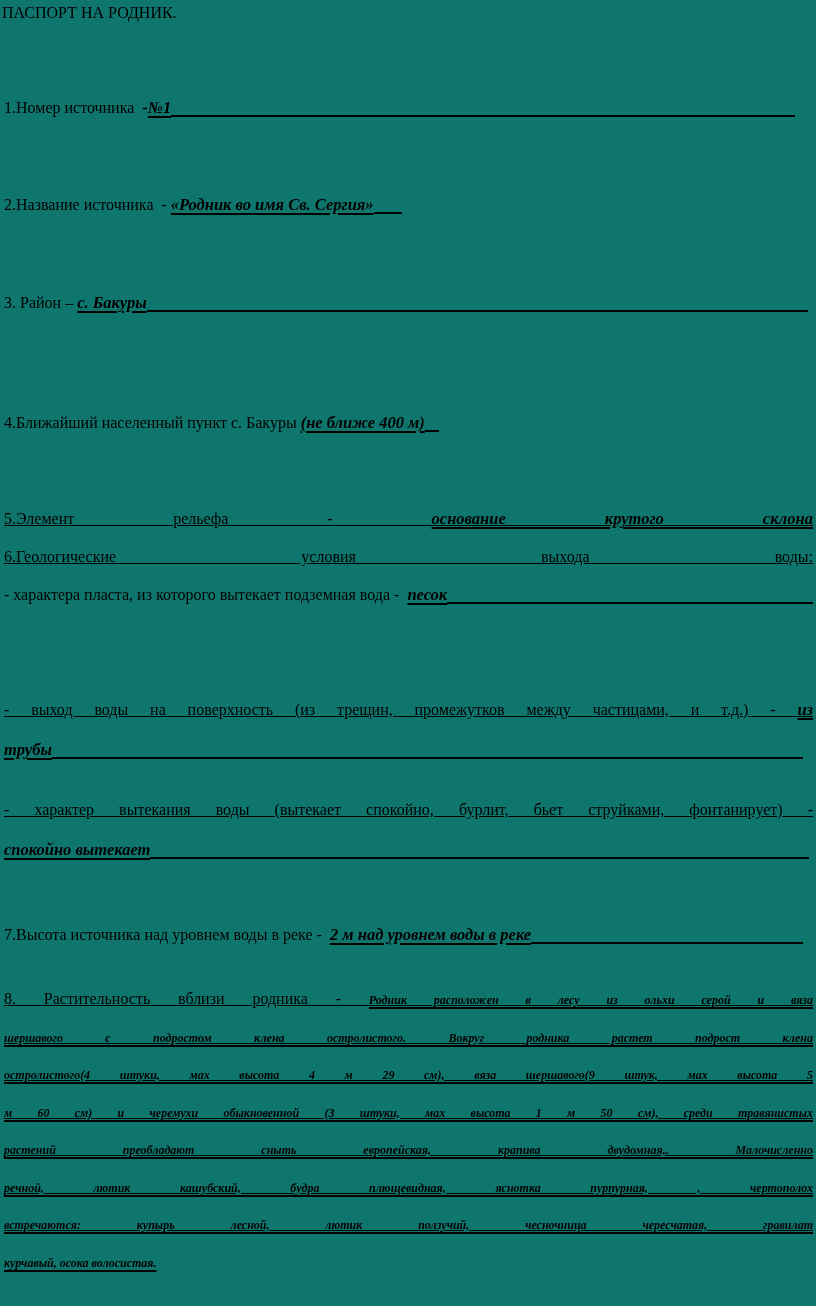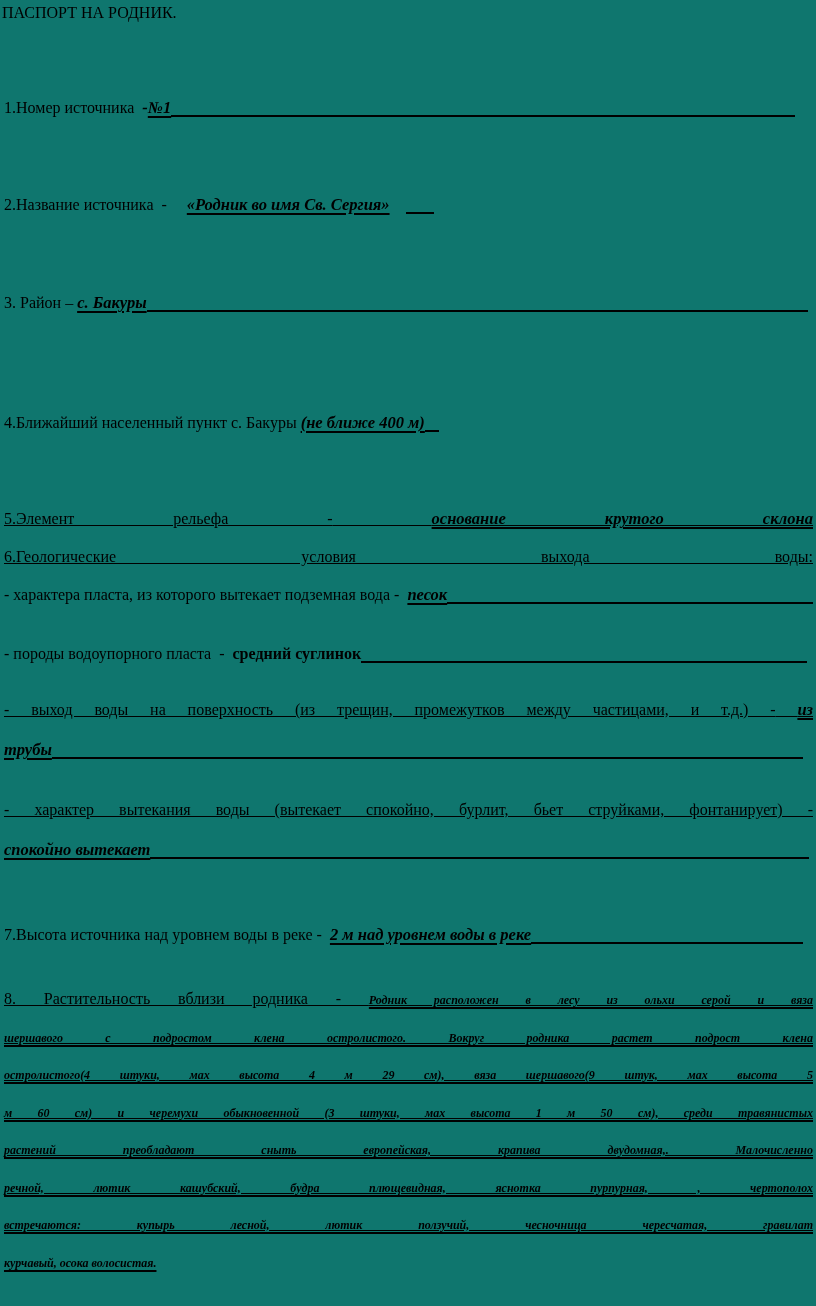--- a/index.html
+++ b/index.html
@@ -50,21 +50,21 @@
     <span>ПАСПОРТ НА РОДНИК.</span>
   </div>
 
   <div class="block flexline" style="top:97px;">
     <span>1.Номер источника  </span>
     <span class="bi">-</span>
     <span class="v">№1</span>
     <span class="fill grow" style="margin-right:18px;"></span>
   </div>
 
-  <div class="block flexline" style="top:194px;gap:16px;">
+  <div class="block flexline" style="top:194px;">
     <span>2.Название источника  - </span>
     <span class="v">«Родник во имя Св. Сергия»</span>
     <span class="fill sfill" style="width:28px;"></span>
   </div>
 
   <div class="block flexline" style="top:292px;">
     <span>3. Район – </span>
     <span class="v">с. Бакуры</span>
     <span class="fill grow" style="margin-right:5px;"></span>
   </div>
@@ -83,25 +83,20 @@
   <div class="block just" style="top:546px;">
     <span>6.Геологические условия выхода воды:</span>
   </div>
 
   <div class="block flexline" style="top:584px;">
     <span>- характера пласта, из которого вытекает подземная вода -  </span>
     <span class="v">песок</span>
     <span class="fill grow"></span>
   </div>
 
-  <div class="block flexline" style="top:643px;">
-    <span>- породы водоупорного пласта  -  </span>
-    <span class="bv">средний суглинок</span>
-    <span class="fill grow" style="margin-right:6px;"></span>
-  </div>
 
   <div class="block lh40" style="top:690px;">
     <div class="just">
       <span>- выход воды на поверхность (из трещин, промежутков между частицами, и т.д.) -</span>
       <span class="v">из</span>
     </div>
     <div class="flexline">
       <span class="v">трубы</span>
       <span class="fill grow" style="margin-right:10px;"></span>
     </div>

